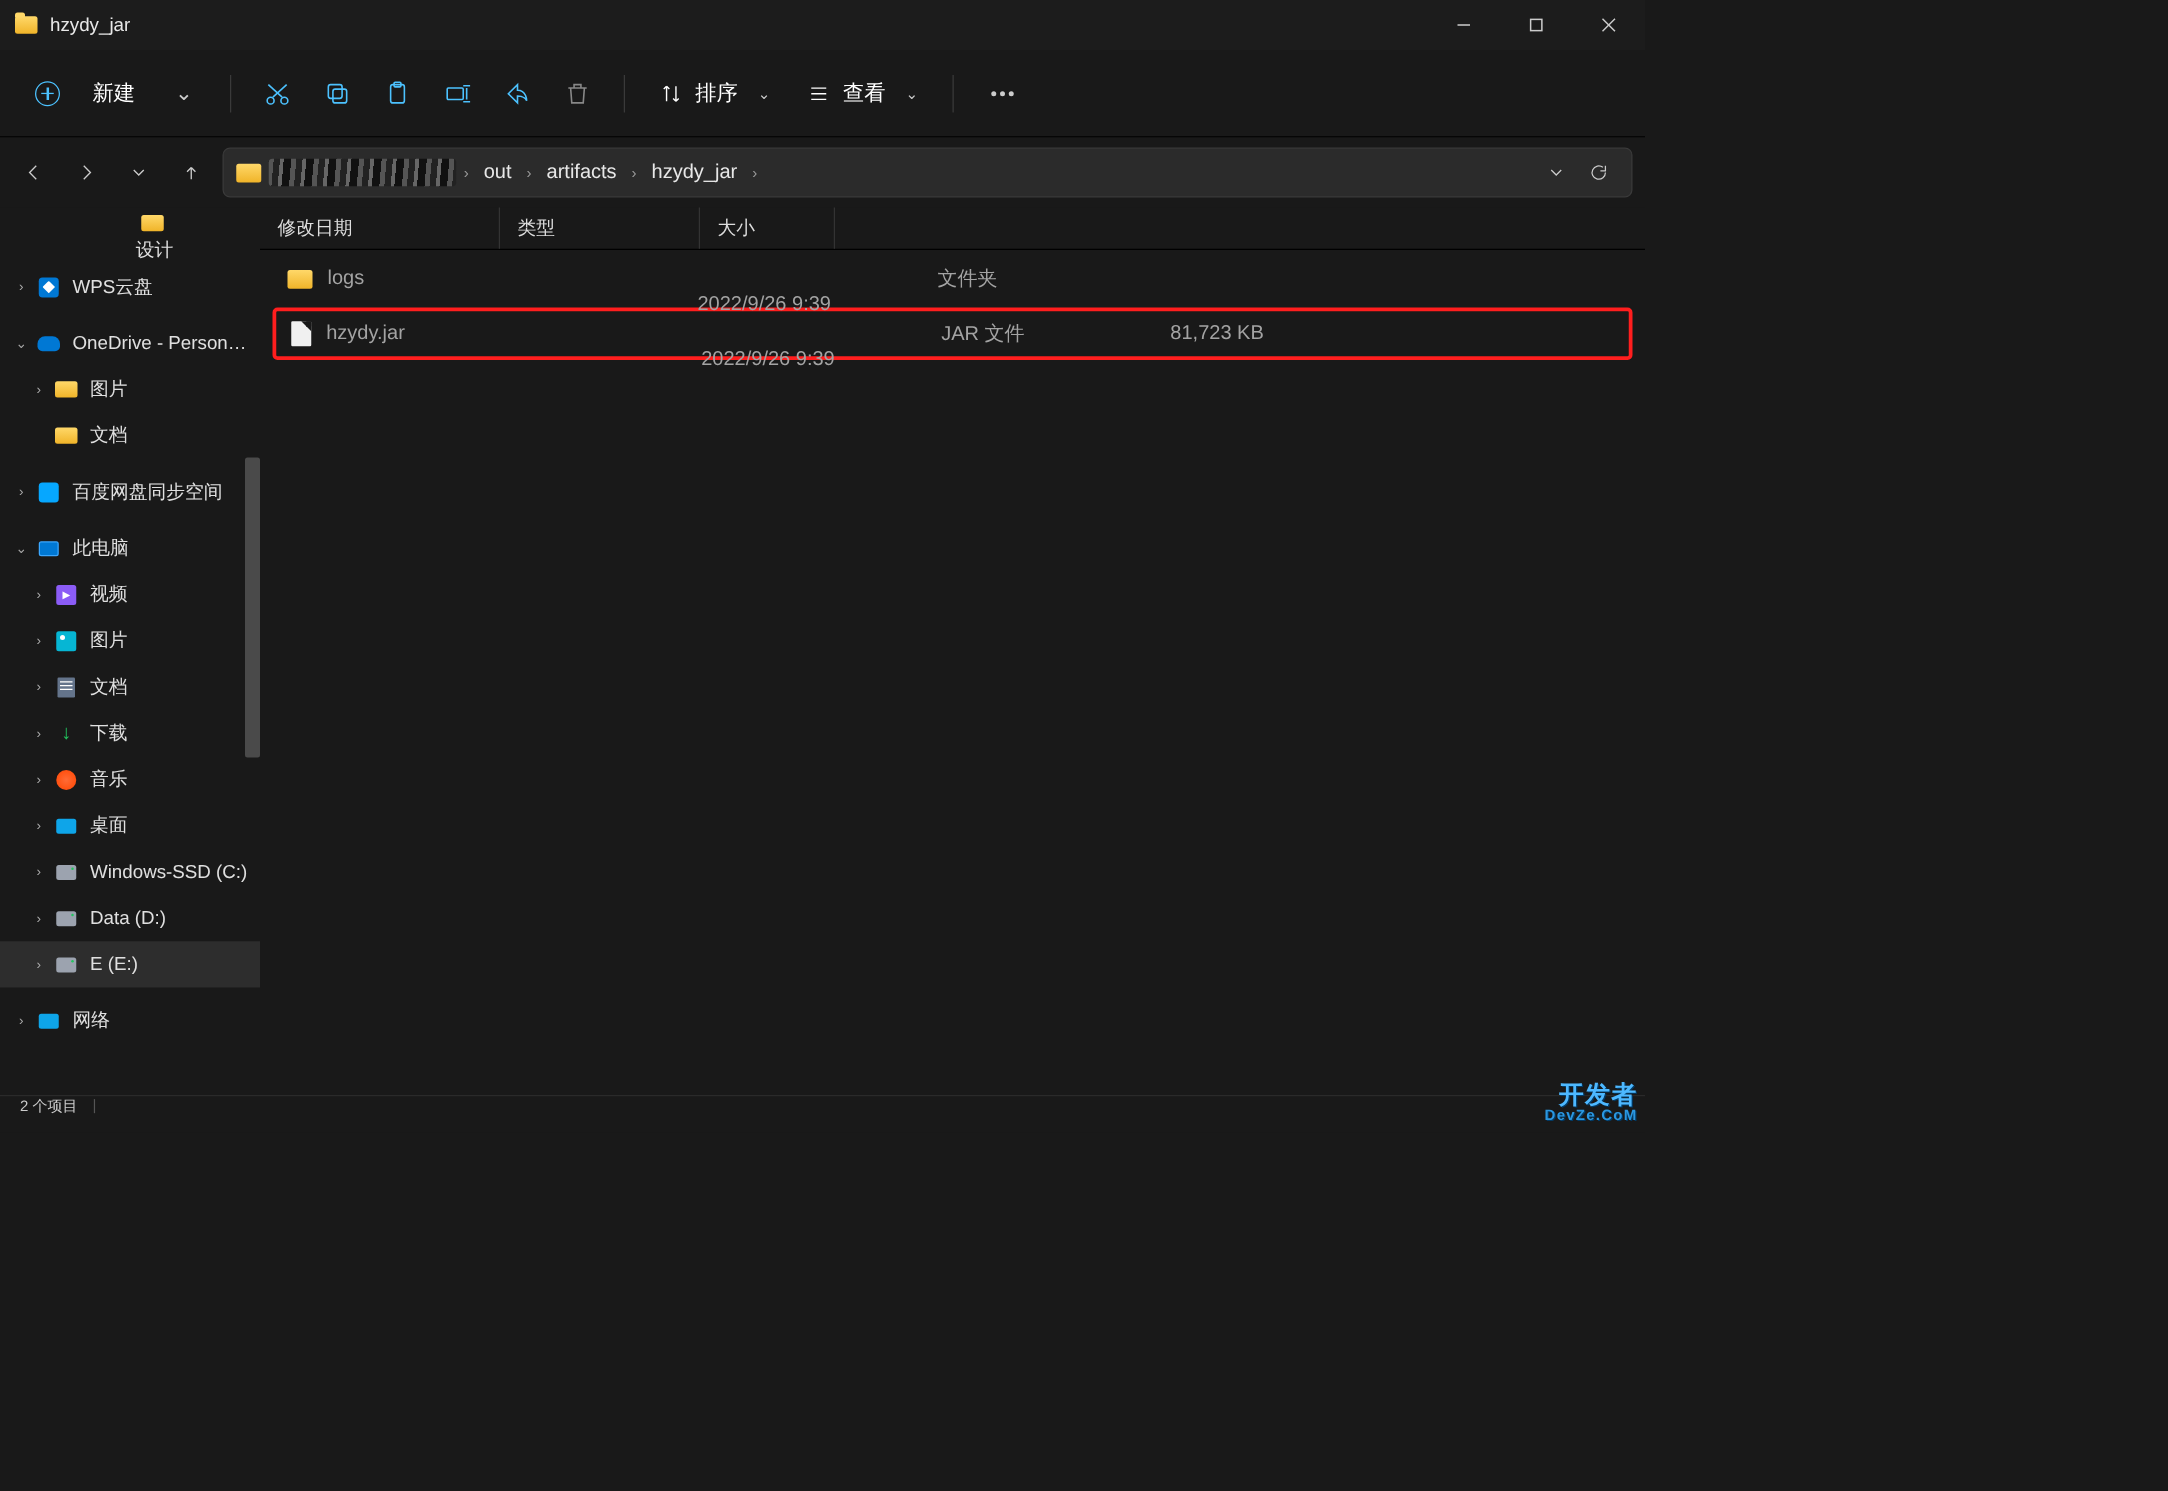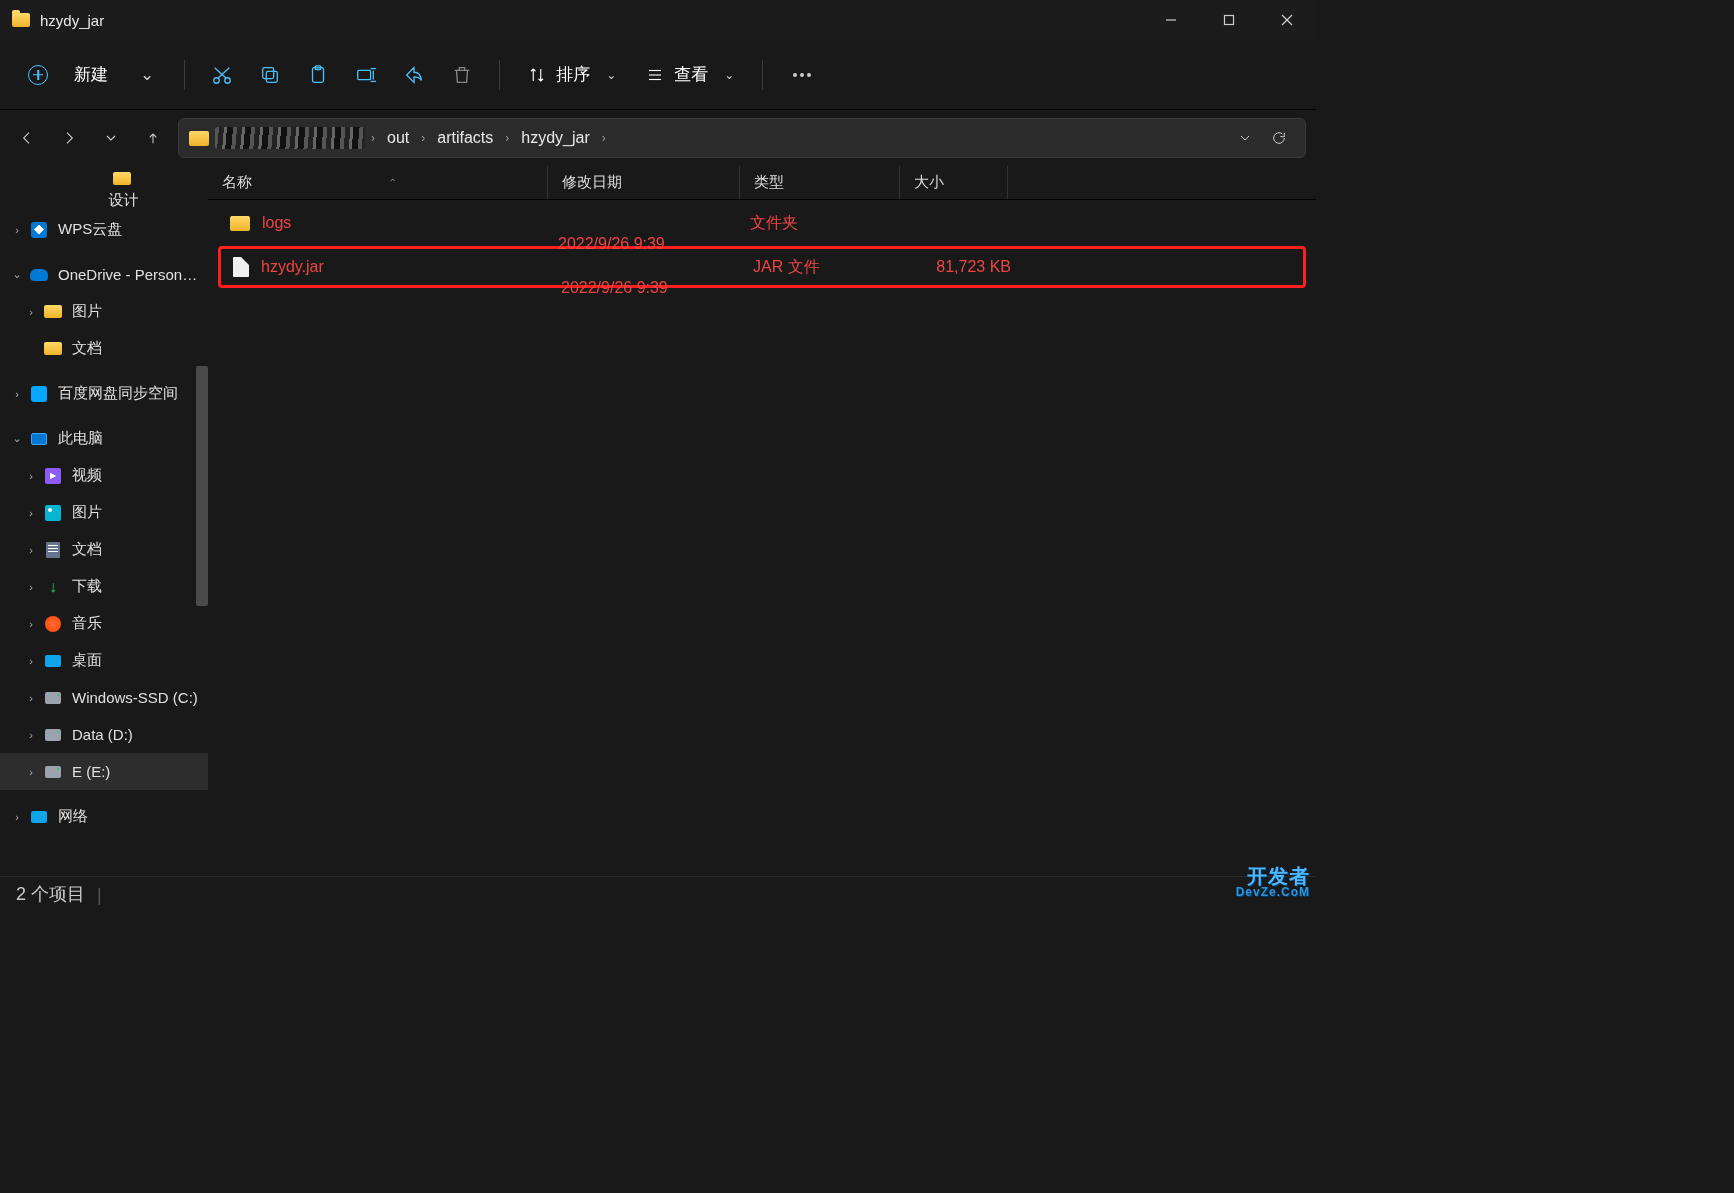--- a/index.html
+++ b/index.html
@@ -82,32 +82,32 @@
 
 
 .content { flex:1; background:#191919; position:relative; display:flex; flex-direction:column; }
 .col-headers { display:flex; height:34px; align-items:center; border-bottom:1px solid #000; font-size:15px; color:#ddd; }
 .col-headers > div { padding-left:14px; border-right:1px solid #333; height:100%; display:flex; align-items:center; }
 .col-name { width:340px; gap:120px; }
 .col-name .sort-ind { margin-left:auto; margin-right:150px; color:#888; font-size:10px; }
 .col-date { width:192px; }
 .col-type { width:160px;text-align:right; }
 .col-size { width:108px; }
-.file-row { display:flex; align-items:center; height:42px; font-size:16px; color:#ef4444; margin:2px 10px; padding-left:12px; border-radius:2px; }
+.file-row { display:flex; align-items:center; height:42px; font-size:16px; color:#a3a3a3; margin:2px 10px; padding-left:12px; border-radius:2px; }
 .file-row .c-name { width:328px; display:flex; align-items:center; gap:12px; }
 .file-row .c-date { width:192px;margin-top:41px; }
 .file-row .c-type { width:160px; }
 .file-row .c-size { width:108px; text-align:right; padding-right:10px; }
 .file-ico-folder { width:20px; height:15px; background:linear-gradient(#ffd869,#f0b429); border-radius:2px; }
 .file-ico-file { width:16px; height:20px; background:#f0f0f0; border-radius:1px; position:relative; }
 .file-ico-file::after{content:"";position:absolute;right:0;top:0;border:4px solid transparent;border-top-color:#191919;border-right-color:#191919;}
 .highlight-box { border:3px solid #ff1e1e; border-radius:4px; }
 
 
-.statusbar { position:absolute; bottom:0; left:0; right:0; height:30px; display:flex; align-items:flex-end; padding:0 16px; font-size:18px; color:#ccc; background:#191919; border-top:1px solid #2a2a2a; gap:12px; }
+.statusbar { position:absolute; bottom:0; left:0; right:0; height:30px; display:flex; align-items:flex-start; padding:0 16px; font-size:12px; color:#ccc; background:#191919; border-top:1px solid #2a2a2a; gap:12px; }
 .statusbar .ssep{ color:#555; }
 
 
 .watermark { position:absolute; right:6px; bottom:8px; font-size:20px; font-weight:bold; line-height:1; color:#4db8ff; text-shadow:1px 1px 0 #003a66; font-family: Arial; letter-spacing:1px; text-align:right; }
 .watermark .l2{ font-size:12px; color:#2b97e0; }
 </style>
 </head>
 <body>
 
 <div class="titlebar">
@@ -369,24 +369,20 @@
         <span class="expander">›</span>
     <span class="tree-ico">
           <span class="ico-net"></span>
         </span>
     <span>网络</span>
       </div>
       <div class="sb-scroll"></div>
   </div>
   <div class="content">
     <div class="col-headers">
-      <div class="col-name">
-        <span>名称</span>
-        <span class="sort-ind">⌃</span>
-      </div>
       <div class="col-date">
           <span>修改日期</span>
         </div>
       <div class="col-type">
           <span>类型</span>
         </div>
       <div class="col-size">
           <span>大小</span>
         </div>
     </div>

